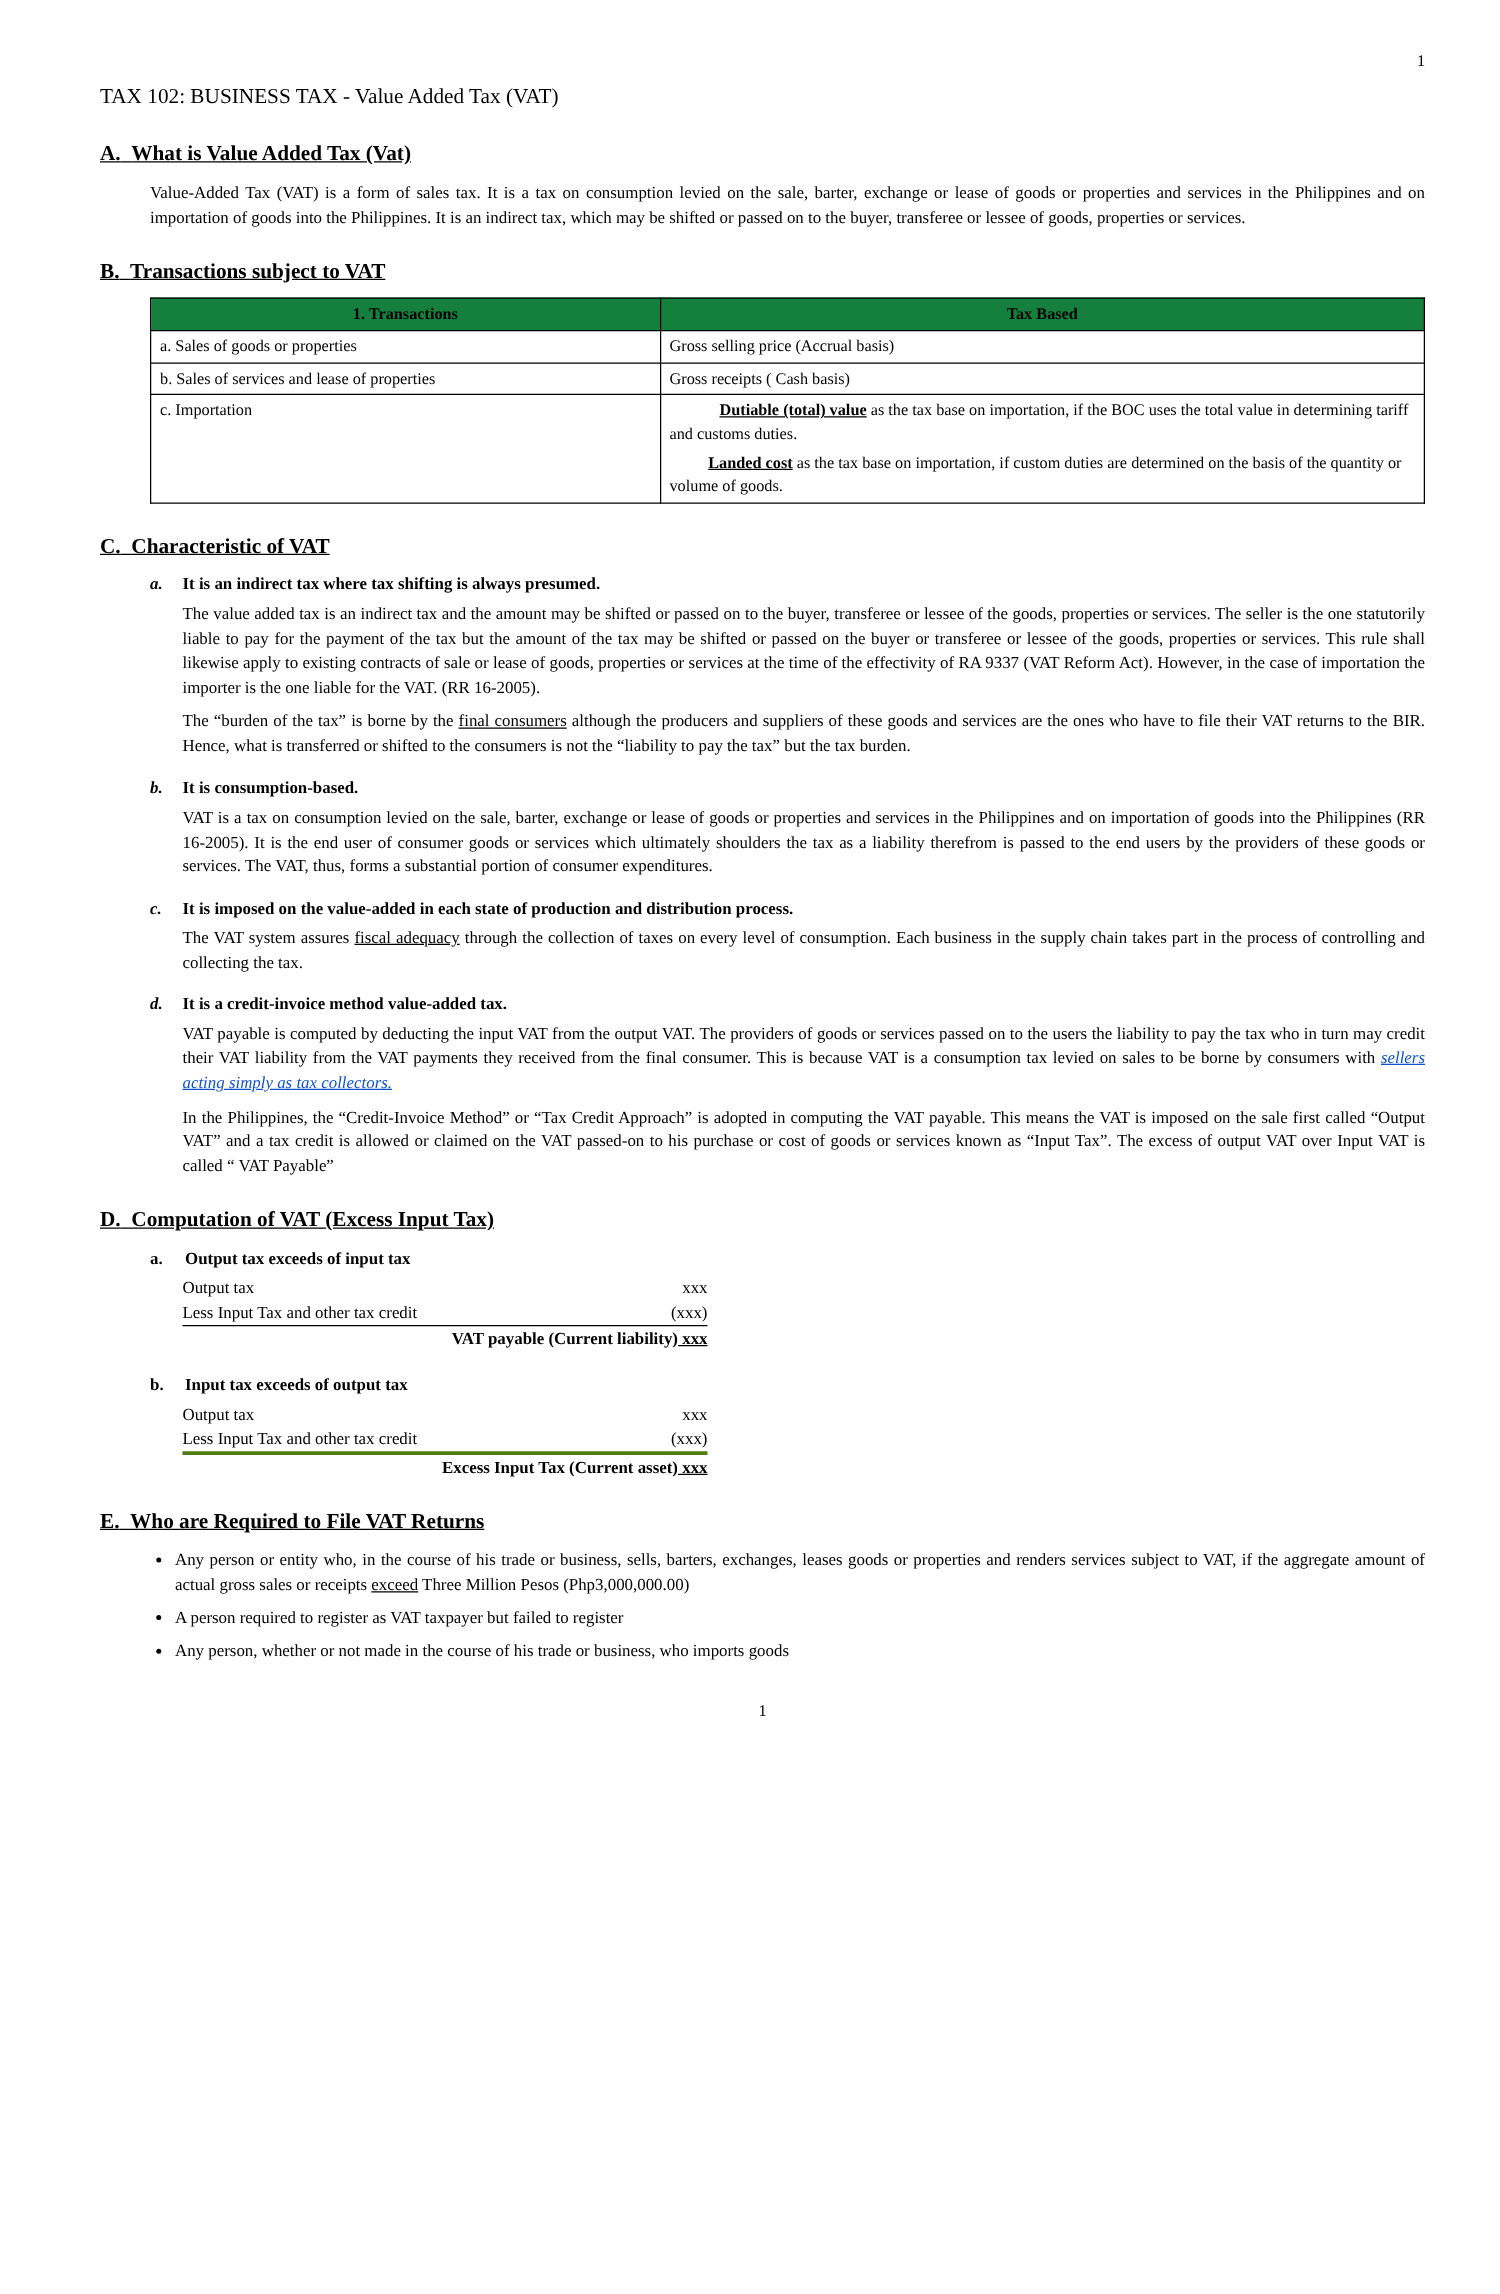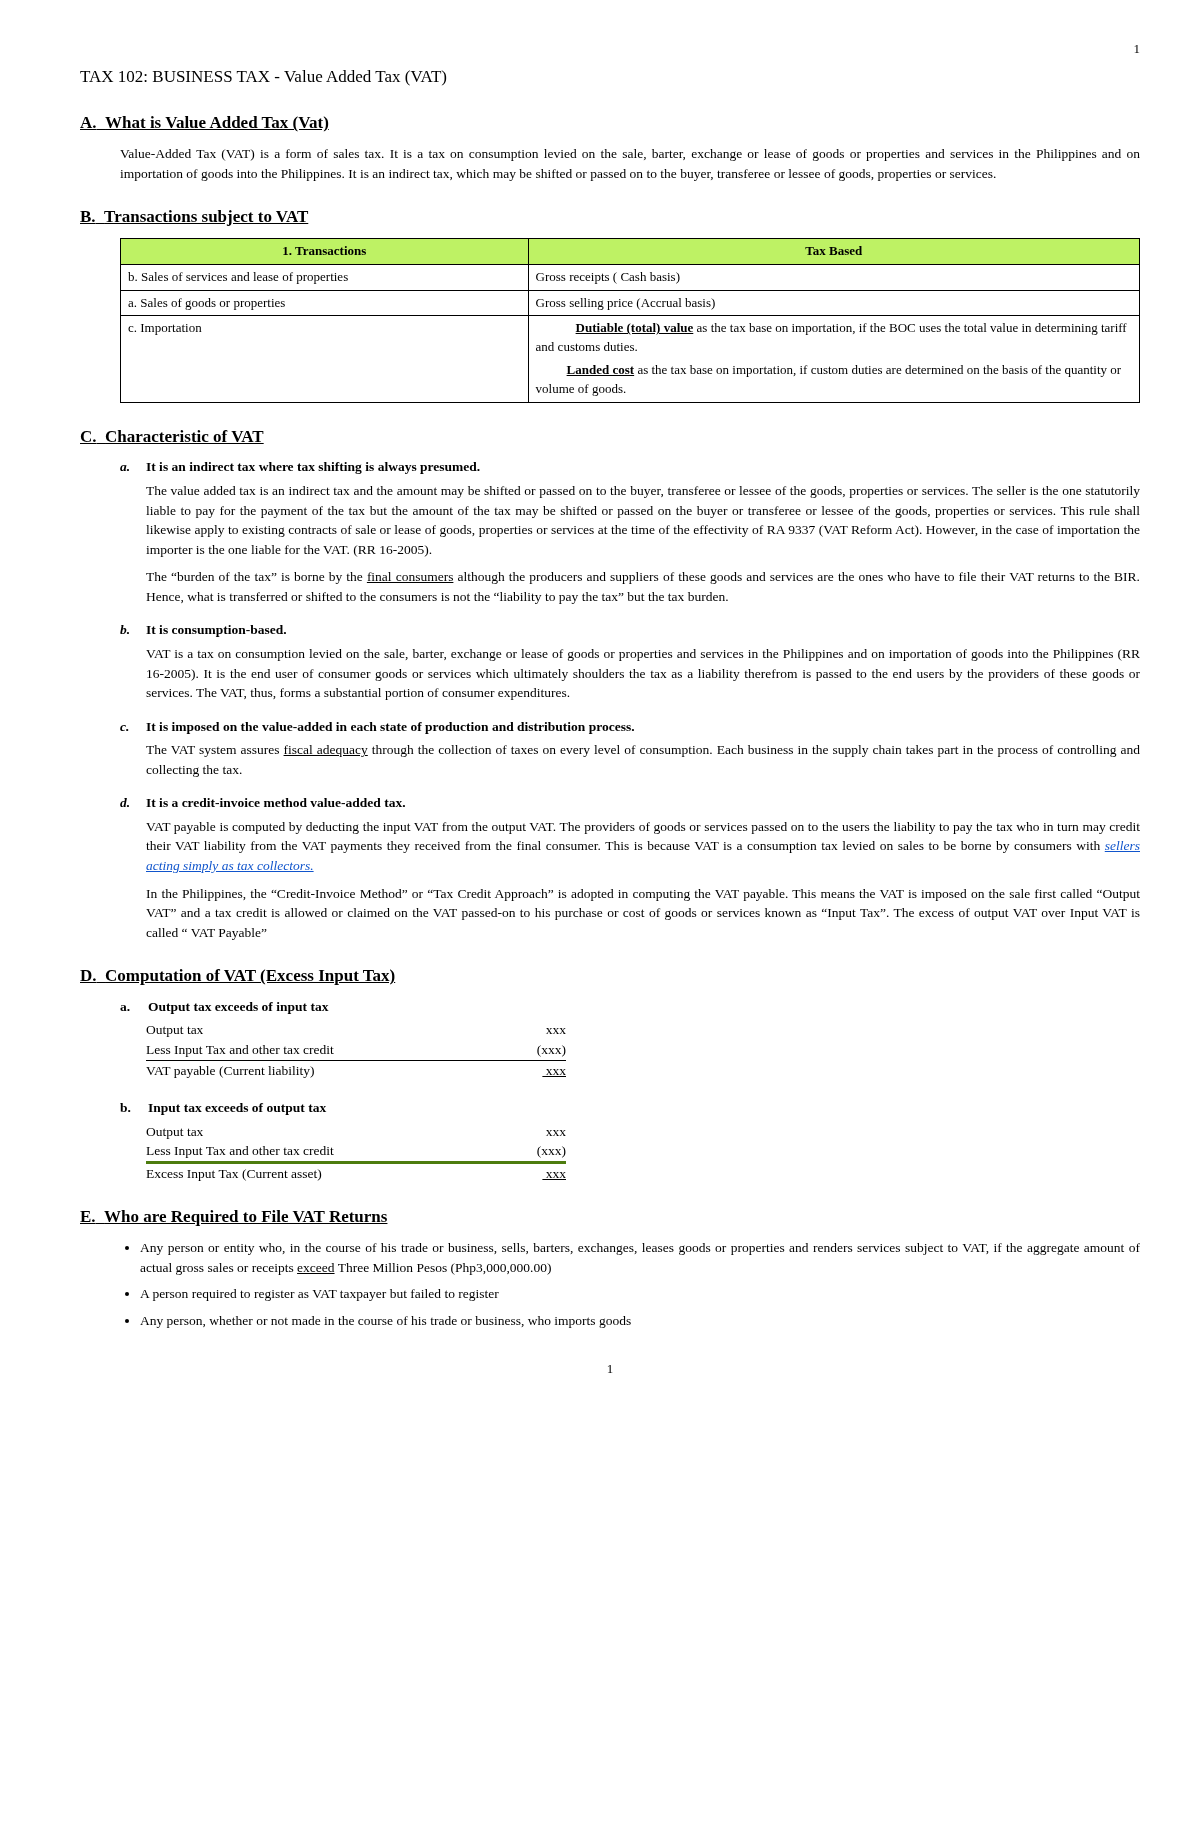--- a/index.html
+++ b/index.html
@@ -48,21 +48,21 @@
       width: calc(100% - 40px);
       font-size: 13px;
     }
     .transactions-table th, .transactions-table td {
       border: 1px solid #000;
       padding: 3px 7px;
       vertical-align: top;
     }
     .transactions-table th {
       font-weight: bold;
-      background: #bef264;
+      background: #15803d;
     }
     
     .char-item {
       margin-left: 40px;
       margin-bottom: 14px;
     }
     .char-item-label {
       font-size: 13.5px;
       font-weight: bold;
       margin-bottom: 4px;
@@ -81,21 +81,22 @@
       text-align: justify;
     }
     .underline { text-decoration: underline; }
     .italic-link { font-style: italic; color: #1155cc; text-decoration: underline; }
     .computation-row {
       display: flex;
       justify-content: space-between;
       max-width: 420px;
     }
     .computation-row.bold-row {
-      font-weight: normal;
+      font-weight: bold;
+      justify-content: flex-end;
     }
     .comp-sub-label {
       font-style: normal;
       font-weight: bold;
       margin-bottom: 4px;
       display: flex;
       gap: 10px;
     }
     .comp-sub-letter {
       min-width: 18px;
@@ -137,26 +138,26 @@
   </div>
   <table class="transactions-table">
     <thead>
       <tr>
         <th style="width:40%">1.  Transactions</th>
         <th style="width:60%">Tax Based</th>
       </tr>
     </thead>
     <tbody>
       <tr>
+        <td>a.  Sales of goods or properties</td>
+        <td>Gross selling price (Accrual basis)</td>
+      </tr>
+      <tr>
         <td>b.  Sales of services and lease of properties</td>
         <td>Gross receipts ( Cash basis)</td>
-      </tr>
-      <tr>
-        <td>a.  Sales of goods or properties</td>
-        <td>Gross selling price (Accrual basis)</td>
       </tr>
       <tr>
         <td>c.  Importation</td>
         <td>
           <p style="margin-bottom:4px;"><span style="text-decoration:underline;font-weight:bold;padding-left:40px;">Dutiable (total) value</span><span> as the tax base on importation, if the BOC uses the total value in determining tariff and customs duties.</span></p>
           <p><span style="text-decoration:underline;font-weight:bold;padding-left:31px;">Landed cost</span><span> as the tax base on importation, if custom duties are determined on the basis of the quantity or volume of goods.</span></p>
         </td>
       </tr>
     </tbody>
   </table>

